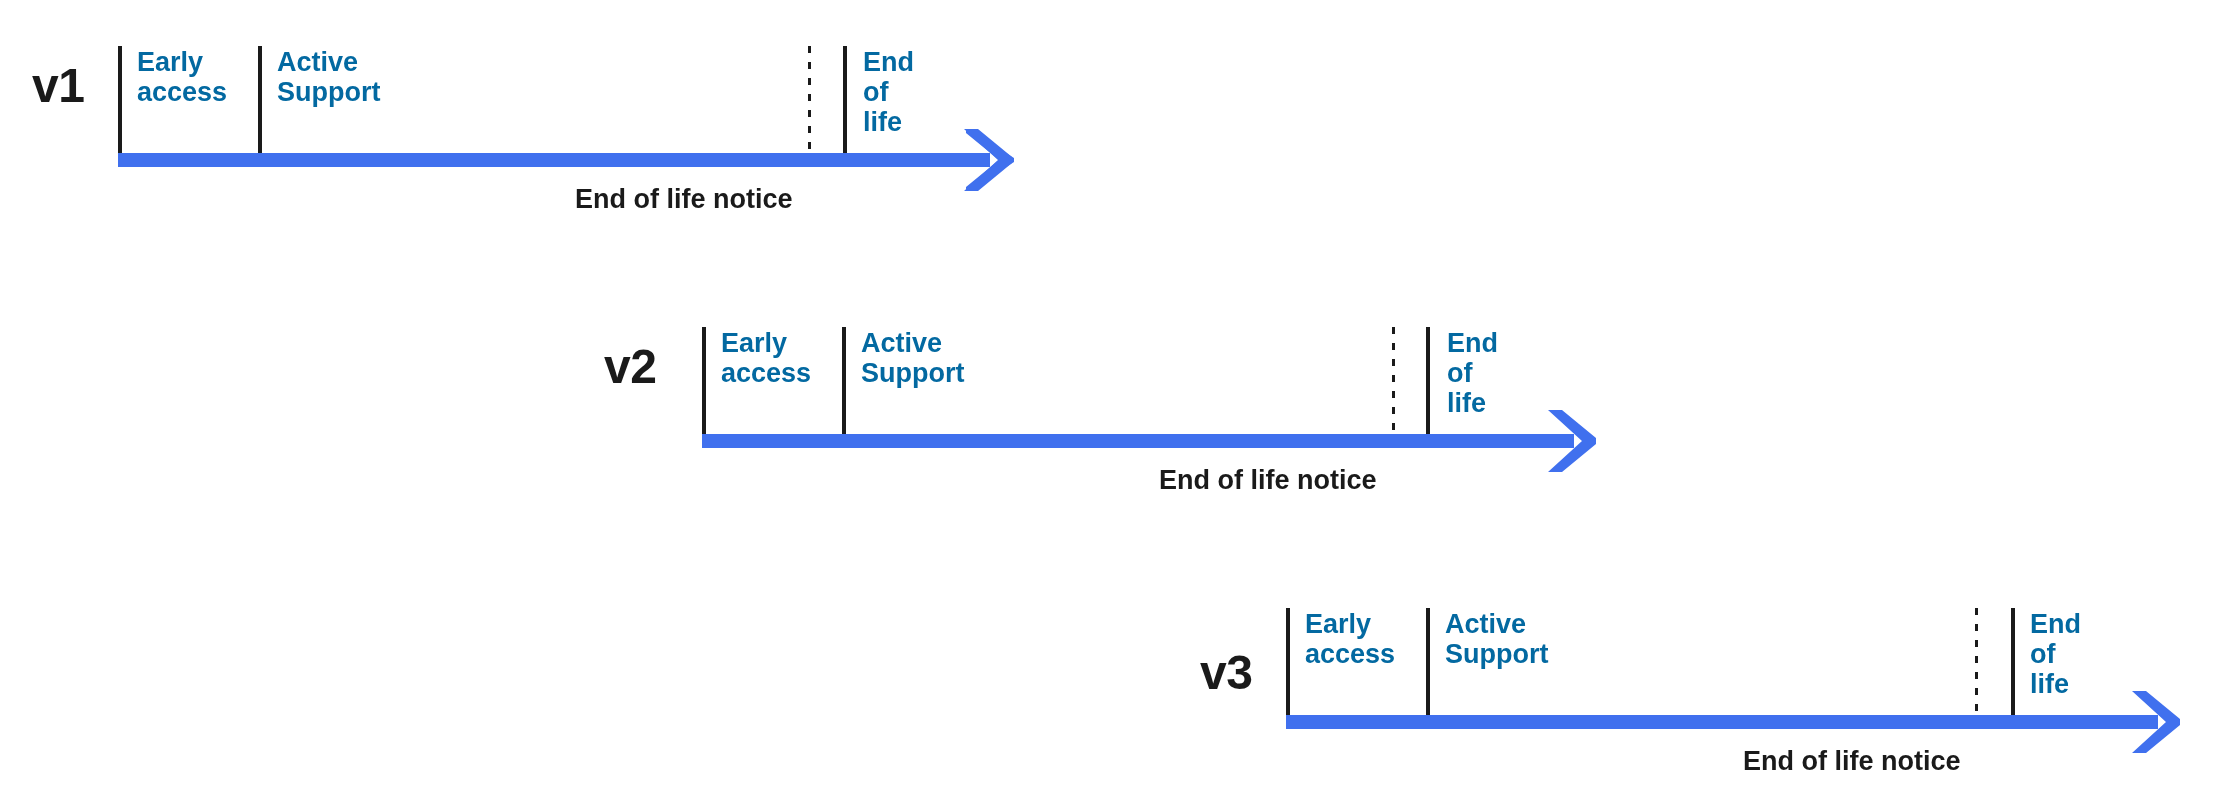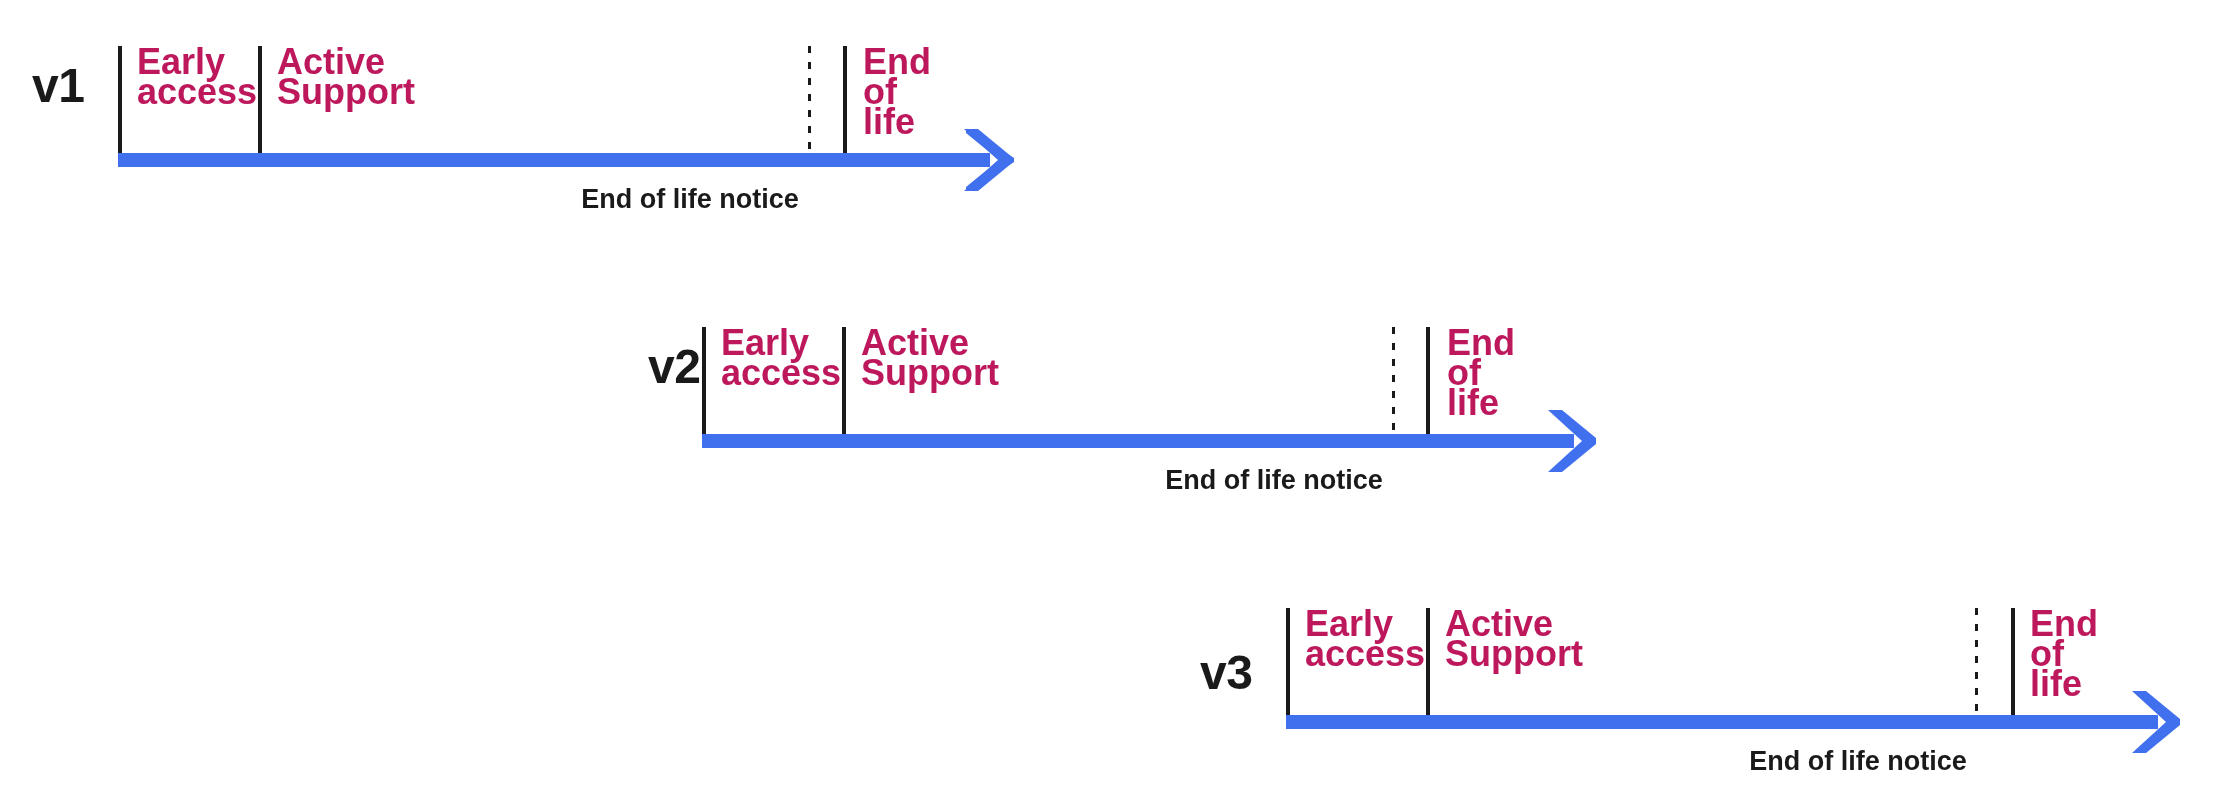--- a/index.html
+++ b/index.html
@@ -55,23 +55,23 @@
       #1a1a1a 0px, #1a1a1a 7px,
       rgba(0,0,0,0) 7px, rgba(0,0,0,0) 16px
     );
     background-size: 3px 16px;
     background-repeat: repeat-y;
   }
 
   
   .phase-label {
     position: absolute;
-    font-size: 36px;
+    font-size: 27px;
     font-weight: 700;
-    color: #be185d;
+    color: #0369a1;
     line-height: 30px;
     white-space: pre-line;
   }
 
   
   .bar {
     position: absolute;
     height: 14px;
   }
 
@@ -82,21 +82,21 @@
   }
 
   
   .bar-caption {
     position: absolute;
     font-size: 27px;
     font-weight: 700;
     color: #1a1a1a;
     line-height: 1;
     white-space: nowrap;
-    text-align: center;
+    text-align: left;
   }
 </style>
 </head>
 <body>
 
 <div id="stage">
 
   <div class="timeline-row">
 
     <div class="version-label" style="left:32px; top:62px;">v1</div>
@@ -115,21 +115,21 @@
     <svg class="arrow-head" style="left:954px; top:129px;" width="64" height="62" viewBox="0 0 64 62">
       <path d="M12 2 L14 0 L60 29 L60 33 L14 62 L12 60 L12 58 L45 31 L12 4 Z" fill="#4070ee"></path>
       <path d="M10 0 L24 0 L58 28 L58 34 L24 62 L10 62 L44 31 Z" fill="#4070ee"></path>
     </svg>
 
     <div class="bar-caption" style="left:575px; top:186px; width:230px;">End of life notice</div>
   </div>
 
   <div class="timeline-row">
 
-    <div class="version-label" style="left:604px; top:343px;margin-left:44px;">v2</div>
+    <div class="version-label" style="left:604px; top:343px;">v2</div>
 
     <div class="tick" style="left:702px; top:327px; height:107px;"></div>
     <div class="tick" style="left:842px; top:327px; height:107px;"></div>
     <div class="tick-dashed" style="left:1392px; top:327px; height:107px;"></div>
     <div class="tick" style="left:1426px; top:327px; height:107px;"></div>
 
     <div class="phase-label" style="left:721px; top:328px;">Early
 access</div>
     <div class="phase-label" style="left:861px; top:328px;">Active Support</div>
     <div class="phase-label" style="left:1447px; top:328px;">End of life</div>

